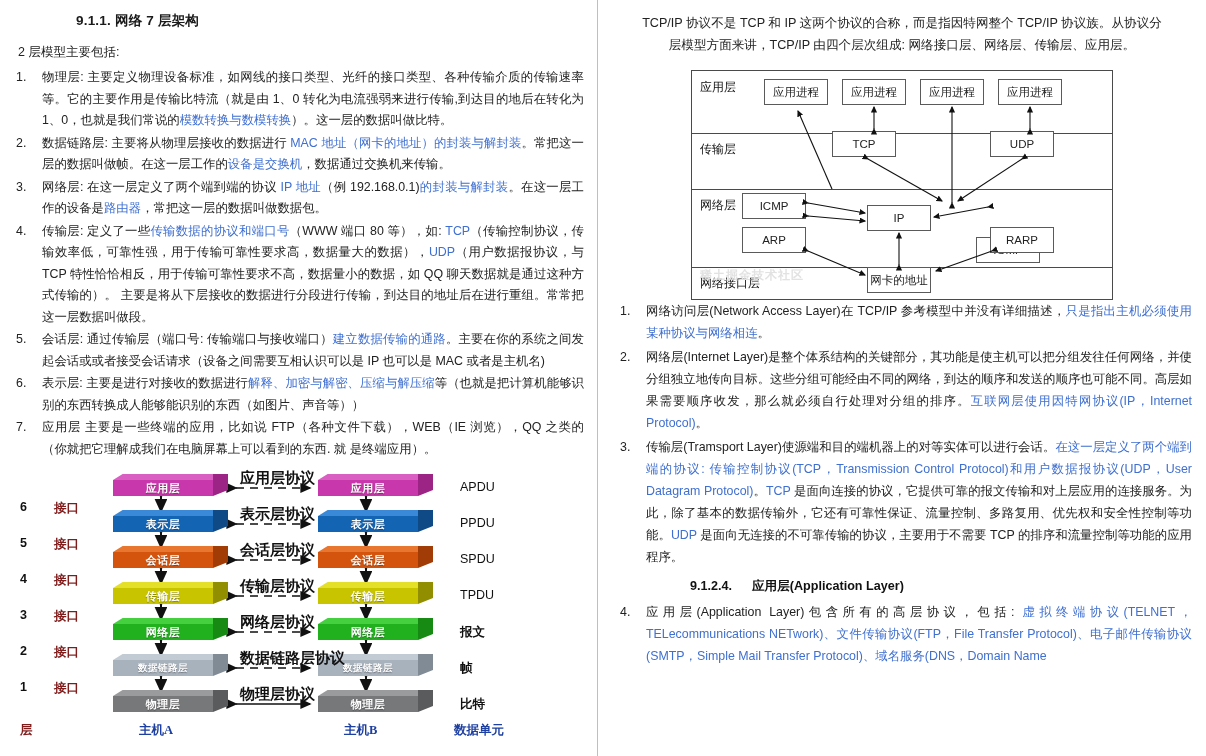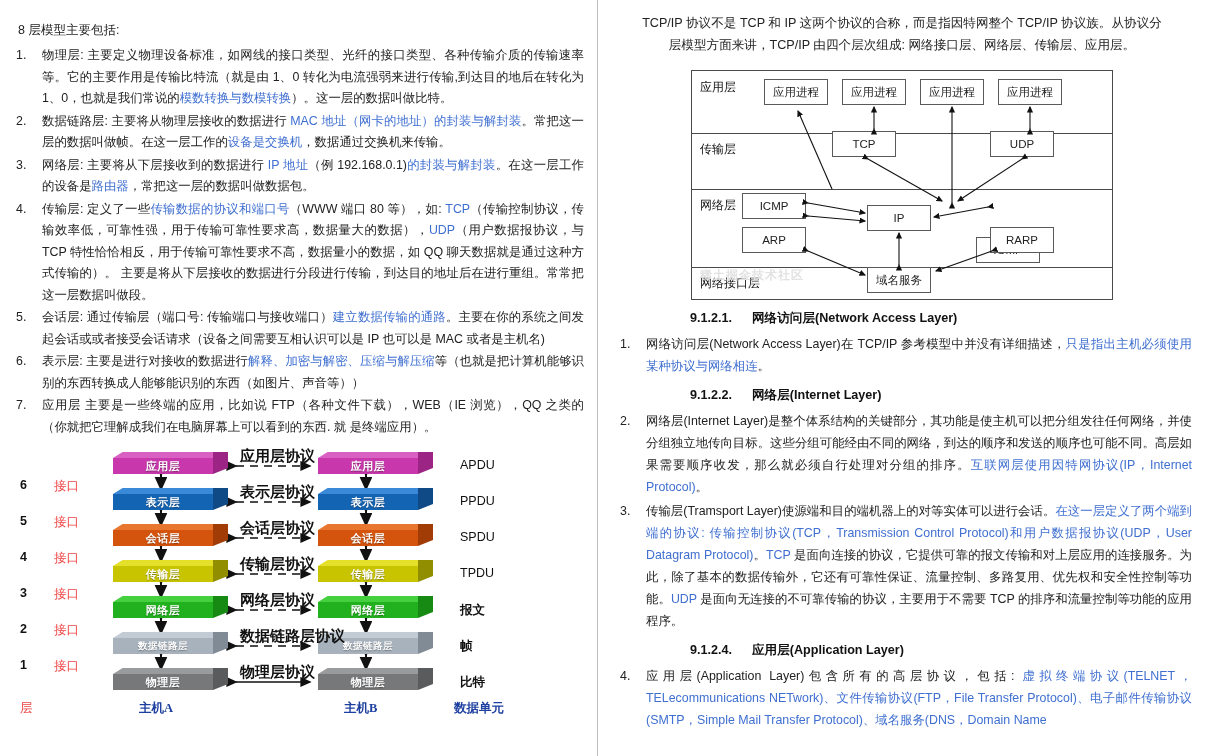--- a/index.html
+++ b/index.html
@@ -23,21 +23,21 @@
   ol.list{margin:0;padding:0;list-style:none;}
   ol.list li{
     position:relative;font-size:12.4px;line-height:21.5px;
     padding-left:34px;margin-bottom:1px;color:#222;text-align:justify;
   }
   ol.list li .num{position:absolute;left:8px;top:0;width:20px;color:#222;}
   .blue{color:#3f6fd0;}
 
   
   .osi{position:relative;width:570px;height:268px;margin:12px 0 0 0;}
-  .osi .lbl{position:absolute;font-size:12.5px;color:#ef4444;font-weight:normal;
+  .osi .lbl{position:absolute;font-size:12.5px;color:#7f1d1d;font-weight:bold;
             font-family:"Liberation Serif","DejaVu Serif",serif;}
   .osi .num{position:absolute;font-size:12.5px;color:#111;font-weight:bold;}
   .osi .pdu{position:absolute;font-size:12.5px;color:#111;
             font-family:"Liberation Sans",sans-serif;}
   .osi .pduc{position:absolute;font-size:12.5px;color:#111;font-weight:bold;
             font-family:"Liberation Serif","DejaVu Serif",serif;}
   .osi .host{position:absolute;font-size:12.5px;color:#1d3fa0;font-weight:bold;
              font-family:"Liberation Serif","DejaVu Serif",serif;}
 
   .blk{position:absolute;width:115px;height:22px;}
@@ -77,26 +77,27 @@
       pointer-events:none;letter-spacing:2px;}
   .wm-fig{left:8px;top:196px;font-size:12px;color:#e2e2e2;letter-spacing:1px;}
 </style>
 </head>
 <body>
 
 <div class="page">
 
   <div class="col col-left">
 
-    <p class="lead">8 层模型主要包括:</p>
+    <h3 class="sec">9.1.1. 网络 7 层架构</h3>
+    <p class="lead">2 层模型主要包括:</p>
 
     <ol class="list" id="left-list">
         <li><span class="num">1.</span><span>物理层: 主要定义物理设备标准，如网线的接口类型、光纤的接口类型、各种传输介质的传输速率等。它的主要作用是传输比特流（就是由 1、0 转化为电流强弱来进行传输,到达目的地后在转化为 1、0，也就是我们常说的</span><span class="blue">模数转换与数模转换</span><span>）。这一层的数据叫做比特。</span></li>
         <li><span class="num">2.</span><span>数据链路层: 主要将从物理层接收的数据进行 </span><span class="blue">MAC 地址（网卡的地址）的封装与解封装</span><span>。常把这一层的数据叫做帧。在这一层工作的</span><span class="blue">设备是交换机</span><span>，数据通过交换机来传输。</span></li>
-        <li><span class="num">3.</span><span>网络层: 主要将从下层接收到的数据进行 </span><span class="blue">IP 地址</span><span>（例 192.168.0.1)</span><span class="blue">的封装与解封装</span><span>。在这一层工作的设备是</span><span class="blue">路由器</span><span>，常把这一层的数据叫做数据包。</span></li>
+        <li><span class="num">3.</span><span>网络层: 在这一层定义了两个端到端的协议 </span><span class="blue">IP 地址</span><span>（例 192.168.0.1)</span><span class="blue">的封装与解封装</span><span>。在这一层工作的设备是</span><span class="blue">路由器</span><span>，常把这一层的数据叫做数据包。</span></li>
         <li><span class="num">4.</span><span>传输层: 定义了一些</span><span class="blue">传输数据的协议和端口号</span><span>（WWW 端口 80 等），如: </span><span class="blue">TCP</span><span>（传输控制协议，传输效率低，可靠性强，用于传输可靠性要求高，数据量大的数据），</span><span class="blue">UDP</span><span>（用户数据报协议，与 TCP 特性恰恰相反，用于传输可靠性要求不高，数据量小的数据，如 QQ 聊天数据就是通过这种方式传输的）。 主要是将从下层接收的数据进行分段进行传输，到达目的地址后在进行重组。常常把这一层数据叫做段。</span></li>
         <li><span class="num">5.</span><span>会话层: 通过传输层（端口号: 传输端口与接收端口）</span><span class="blue">建立数据传输的通路</span><span>。主要在你的系统之间发起会话或或者接受会话请求（设备之间需要互相认识可以是 IP 也可以是 MAC 或者是主机名)</span></li>
         <li><span class="num">6.</span><span>表示层: 主要是进行对接收的数据进行</span><span class="blue">解释、加密与解密、压缩与解压缩</span><span>等（也就是把计算机能够识别的东西转换成人能够能识别的东西（如图片、声音等））</span></li>
         <li><span class="num">7.</span><span>应用层 主要是一些终端的应用，比如说 FTP（各种文件下载），WEB（IE 浏览），QQ 之类的（你就把它理解成我们在电脑屏幕上可以看到的东西. 就 是终端应用）。</span></li>
       </ol>
 
     <div class="osi" id="osi">
         <div class="num" style="left: 12px; top: 28px;">6</div>
         <div class="lbl" style="left: 46px; top: 28px;">接口</div>
         <div class="num" style="left: 12px; top: 64px;">5</div>
@@ -243,21 +244,21 @@
         <div class="bx" style="left: 150px; top: 8px; width: 64px; height: 26px;">应用进程</div>
         <div class="bx" style="left: 228px; top: 8px; width: 64px; height: 26px;">应用进程</div>
         <div class="bx" style="left: 306px; top: 8px; width: 64px; height: 26px;">应用进程</div>
         <div class="bx" style="left: 140px; top: 60px; width: 64px; height: 26px;">TCP</div>
         <div class="bx" style="left: 298px; top: 60px; width: 64px; height: 26px;">UDP</div>
         <div class="bx" style="left: 50px; top: 122px; width: 64px; height: 26px;">ICMP</div>
         <div class="bx" style="left: 50px; top: 156px; width: 64px; height: 26px;">ARP</div>
         <div class="bx" style="left: 175px; top: 134px; width: 64px; height: 26px;">IP</div>
         <div class="bx" style="left: 284px; top: 122px; width: 64px; height: 26px; margin-top: 44px;">IGMP</div>
         <div class="bx" style="left: 298px; top: 156px; width: 64px; height: 26px;">RARP</div>
-        <div class="bx" style="left: 175px; top: 196px; width: 64px; height: 26px;">域名服务</div>
+        <div class="bx" style="left: 175px; top: 196px; width: 64px; height: 26px;">网卡的地址</div>
         <svg width="420" height="228">
           <defs>
             <marker id="ah2" markerWidth="6" markerHeight="6" refX="5" refY="2.8" orient="auto">
               <path d="M0,0 L6,2.8 L0,5.6 z" fill="#111"></path>
             </marker>
           </defs>
           <line x1="140" y1="118" x2="106" y2="40" stroke="#111" stroke-width="1.1" marker-end="url(#ah2)"></line>
           <line x1="182" y1="58" x2="182" y2="36" stroke="#111" stroke-width="1.1" marker-end="url(#ah2)" marker-start="url(#ah2)"></line>
           <line x1="260" y1="132" x2="260" y2="36" stroke="#111" stroke-width="1.1" marker-end="url(#ah2)" marker-start="url(#ah2)"></line>
           <line x1="338" y1="58" x2="338" y2="36" stroke="#111" stroke-width="1.1" marker-end="url(#ah2)" marker-start="url(#ah2)"></line>
@@ -267,25 +268,23 @@
           <line x1="116" y1="145" x2="173" y2="150" stroke="#111" stroke-width="1.1" marker-end="url(#ah2)" marker-start="url(#ah2)"></line>
           <line x1="296" y1="136" x2="242" y2="146" stroke="#111" stroke-width="1.1" marker-end="url(#ah2)" marker-start="url(#ah2)"></line>
           <line x1="300" y1="180" x2="244" y2="200" stroke="#111" stroke-width="1.1" marker-end="url(#ah2)" marker-start="url(#ah2)"></line>
           <line x1="116" y1="180" x2="173" y2="204" stroke="#111" stroke-width="1.1" marker-end="url(#ah2)" marker-start="url(#ah2)"></line>
           <line x1="207" y1="194" x2="207" y2="162" stroke="#111" stroke-width="1.1" marker-end="url(#ah2)" marker-start="url(#ah2)"></line>
         </svg>
         <div class="wm wm-fig">稀土掘金技术社区</div>
       </div>
 
     <div id="right-sections">
-        <h4 class="sub"><span class="no">9.1.2.1.</span><span>网络访问层(Network Access Layer)</span></h4>
         <ol class="rlist">
           <li><span class="num">1.</span><span>网络访问层(Network Access Layer)在 TCP/IP 参考模型中并没有详细描述，</span><span class="blue">只是指出主机必须使用某种协议与网络相连</span><span>。</span></li>
         </ol>
-        <h4 class="sub"><span class="no">9.1.2.2.</span><span>网络层(Internet Layer)</span></h4>
         <ol class="rlist">
           <li><span class="num">2.</span><span>网络层(Internet Layer)是整个体系结构的关键部分，其功能是使主机可以把分组发往任何网络，并使分组独立地传向目标。这些分组可能经由不同的网络，到达的顺序和发送的顺序也可能不同。高层如果需要顺序收发，那么就必须自行处理对分组的排序。</span><span class="blue">互联网层使用因特网协议(IP，Internet Protocol)</span><span>。</span></li>
         </ol>
         <ol class="rlist">
           <li><span class="num">3.</span><span>传输层(Tramsport Layer)使源端和目的端机器上的对等实体可以进行会话。</span><span class="blue">在这一层定义了两个端到端的协议: 传输控制协议(TCP，Transmission Control Protocol)和用户数据报协议(UDP，User Datagram Protocol)</span><span>。</span><span class="blue">TCP</span><span> 是面向连接的协议，它提供可靠的报文传输和对上层应用的连接服务。为此，除了基本的数据传输外，它还有可靠性保证、流量控制、多路复用、优先权和安全性控制等功能。</span><span class="blue">UDP</span><span> 是面向无连接的不可靠传输的协议，主要用于不需要 TCP 的排序和流量控制等功能的应用程序。</span></li>
         </ol>
         <h4 class="sub"><span class="no">9.1.2.4.</span><span>应用层(Application Layer)</span></h4>
         <ol class="rlist">
           <li><span class="num">4.</span><span>应用层(Application Layer)包含所有的高层协议，包括: </span><span class="blue">虚拟终端协议(TELNET，TELecommunications NETwork)、文件传输协议(FTP，File Transfer Protocol)、电子邮件传输协议(SMTP，Simple Mail Transfer Protocol)、域名服务(DNS，Domain Name</span></li>
         </ol>

